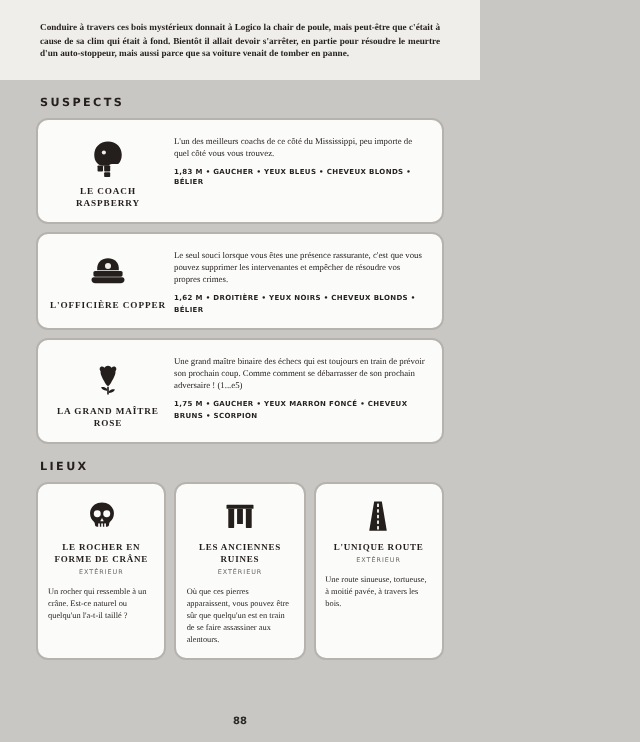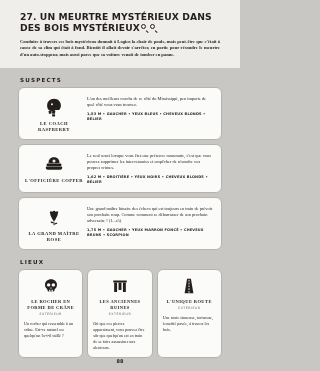--- a/index.html
+++ b/index.html
@@ -174,21 +174,20 @@
     font-size:5px;
     color:#2a2522;
   }
 </style>
 </head>
 <body>
 
 <div class="page">
 
   <div class="header-band">
-    <h1 class="title"><span>27. Un meurtre mystérieux dans des bois mystérieux</span><span class="glass"></span><span class="glass"></span></h1>
     <p class="intro">Conduire à travers ces bois mystérieux donnait à Logico la chair de poule, mais peut-être que c'était à cause de sa clim qui était à fond. Bientôt il allait devoir s'arrêter, en partie pour résoudre le meurtre d'un auto-stoppeur, mais aussi parce que sa voiture venait de tomber en panne.</p>
   </div>
 
   <div class="body-area">
 
     <div class="section-label">Suspects</div>
 
     <div class="card suspect">
       <div class="suspect-left">
         <svg class="suspect-icon" viewBox="0 0 32 32">

